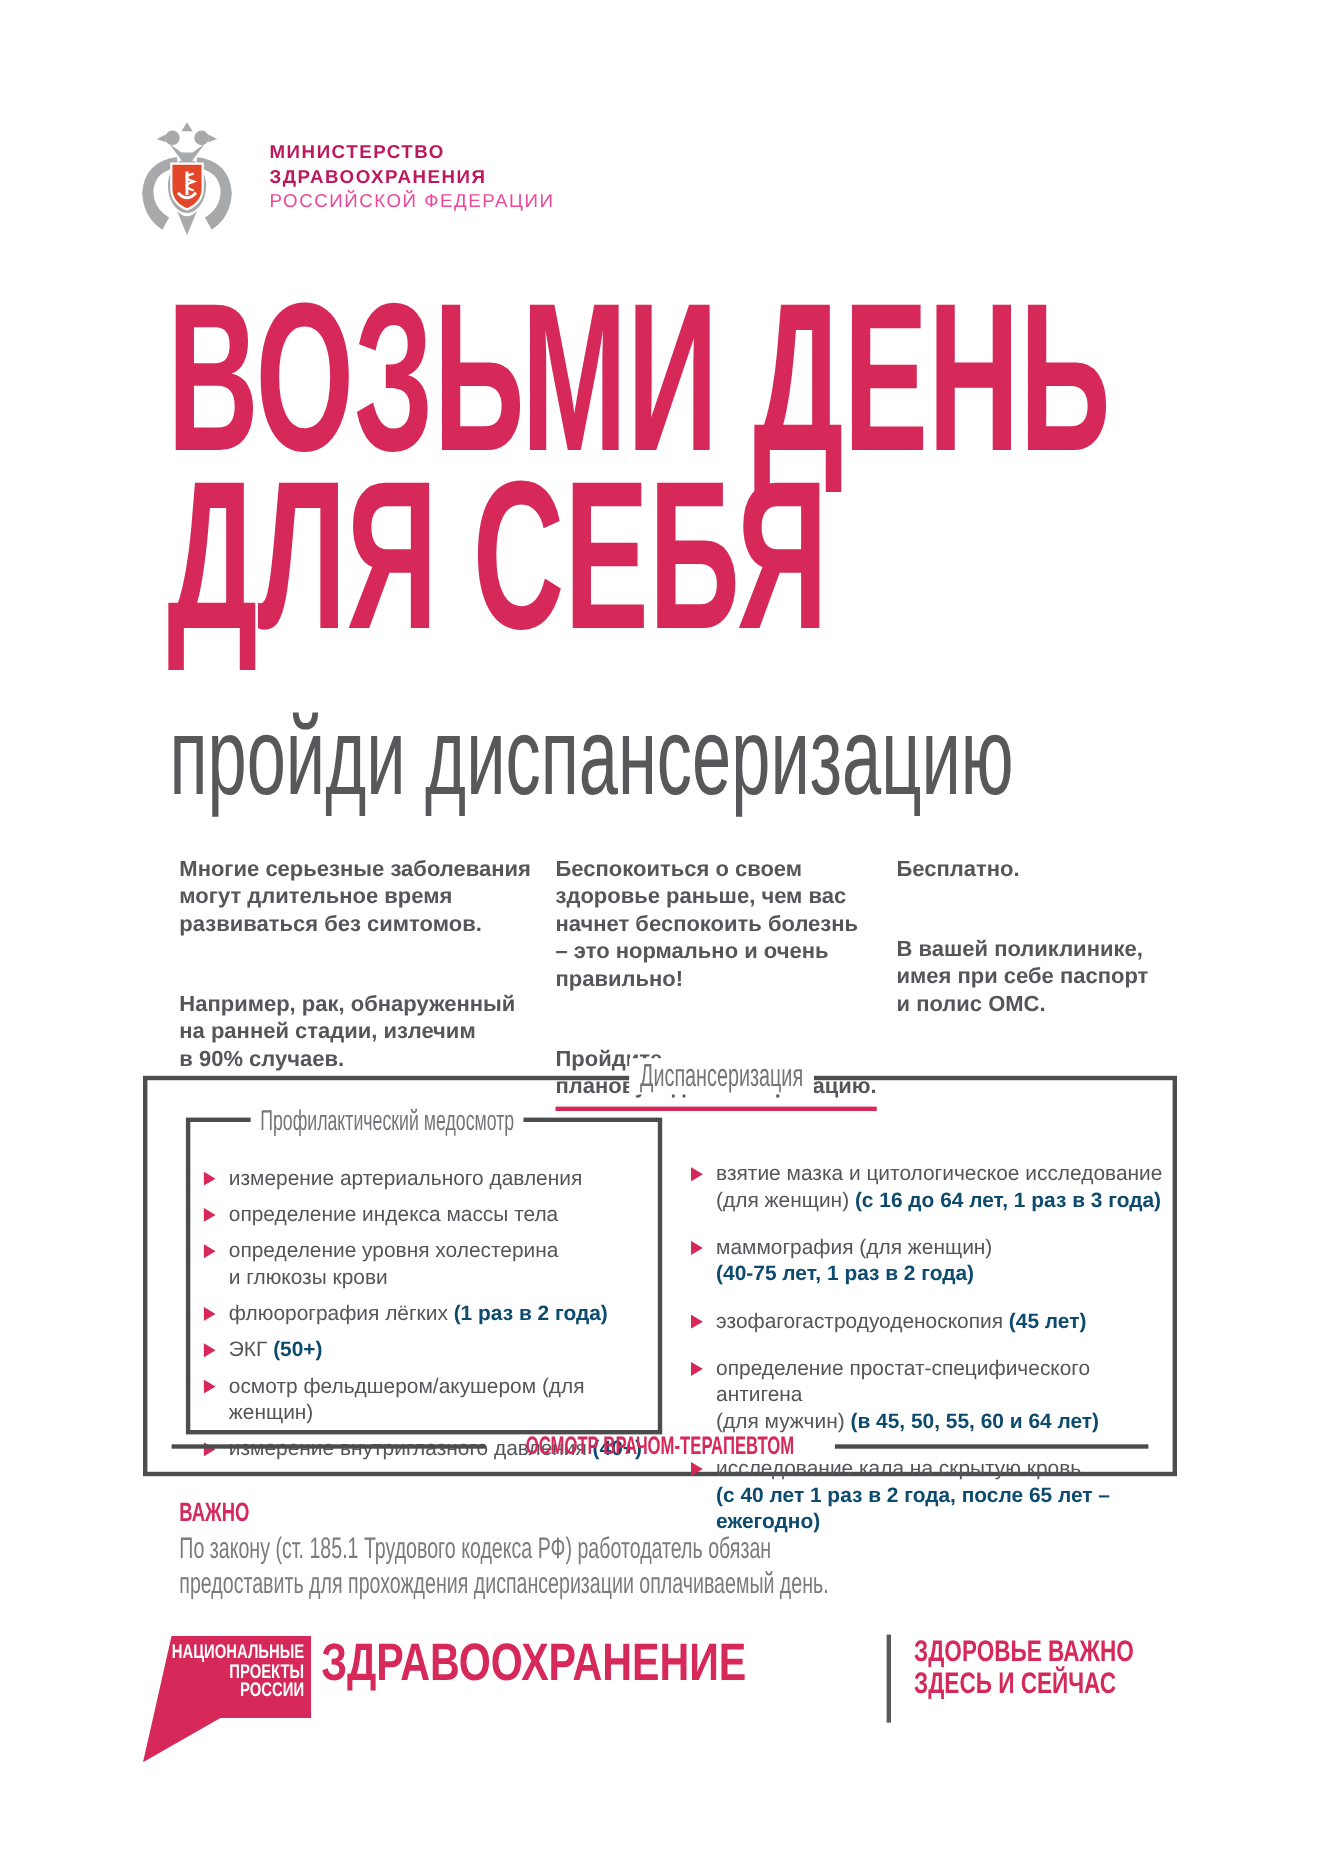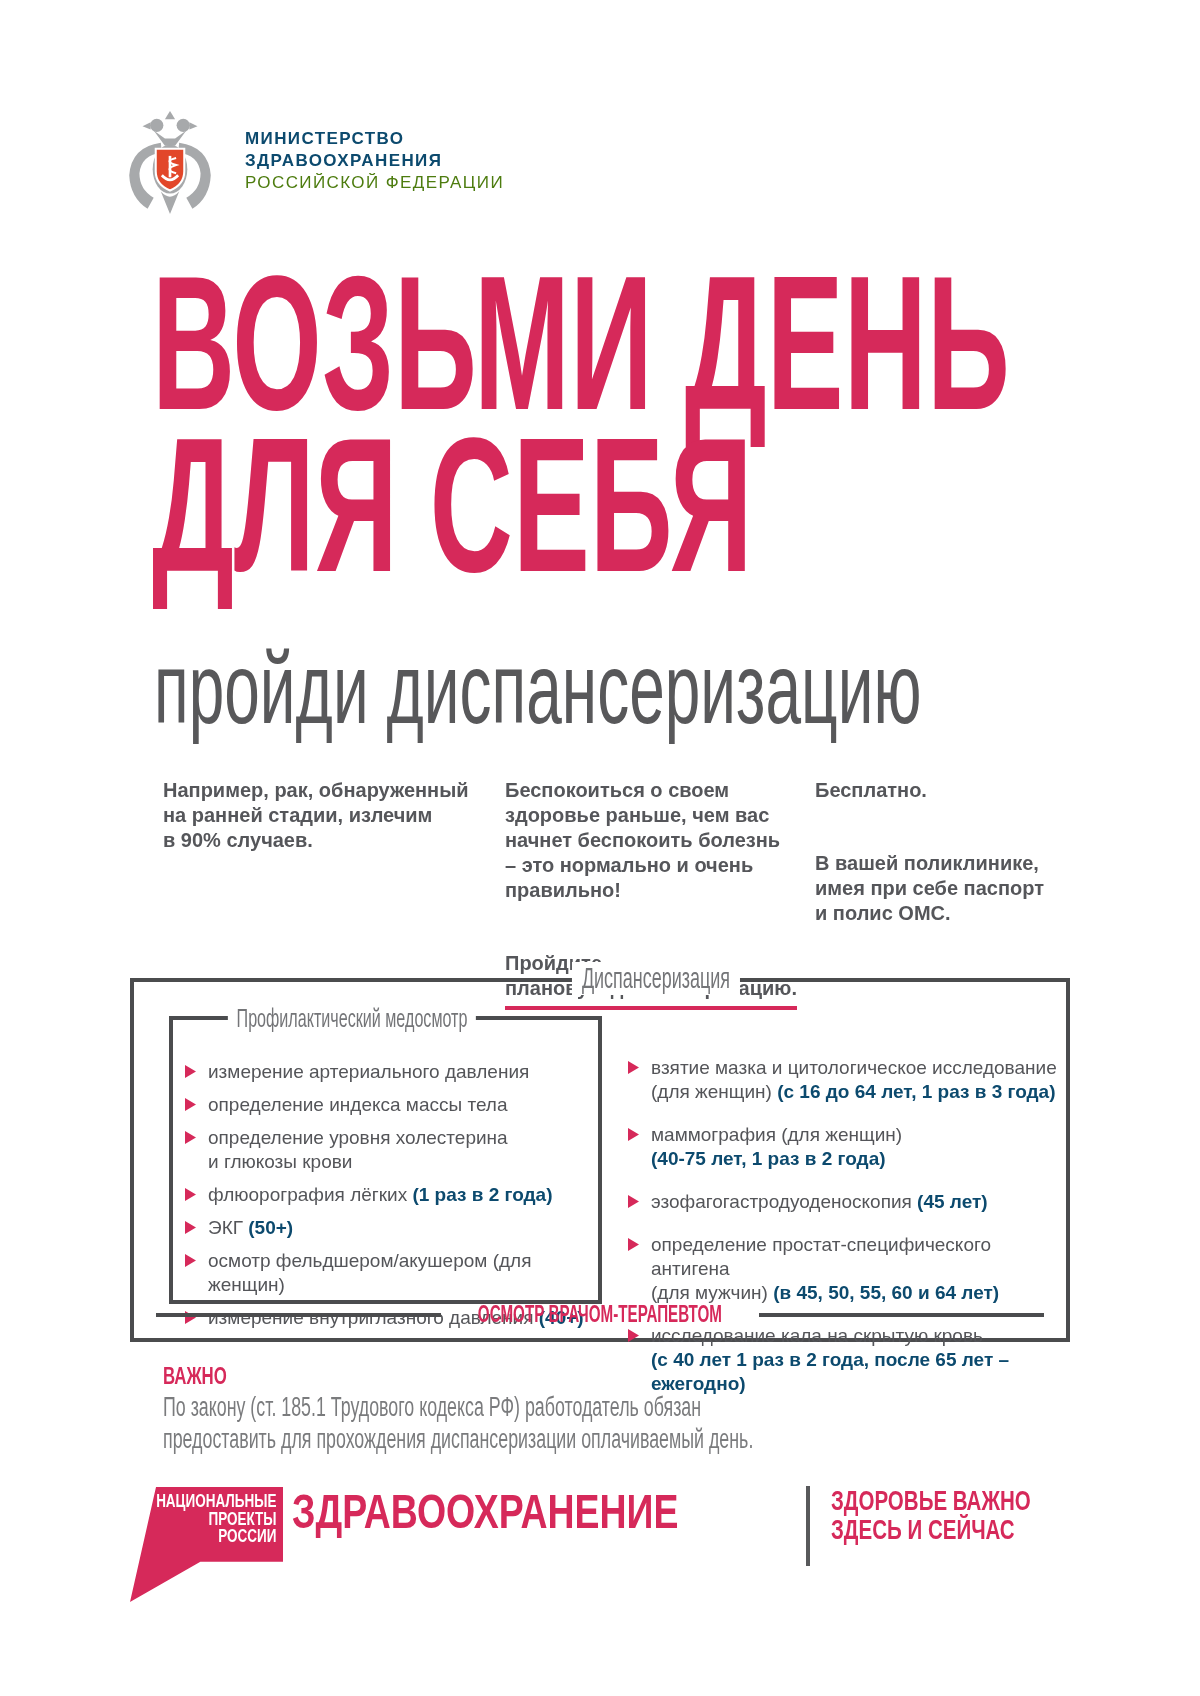--- a/index.html
+++ b/index.html
@@ -10,22 +10,22 @@
     --soft-gray:#7a7b7d;
   }
   *{margin:0;padding:0;box-sizing:border-box;}
   body{background:#e8e8e8;font-family:"Liberation Sans",sans-serif;}
   .page{position:relative;width:1200px;height:1696px;background:#ffffff;margin:0 auto;overflow:hidden;}
 
   
   .ministry{position:absolute;left:123px;top:108px;display:flex;align-items:flex-start;}
   .emblem{width:94px;height:108px;}
   .min-text{margin-left:28px;padding-top:20px;}
-  .min-l1,.min-l2{font-size:17px;font-weight:700;color:#0c4a6e;letter-spacing:1.4px;line-height:22px;}
-  .min-l3{font-size:17px;font-weight:400;color:#4d7c0f;letter-spacing:1.4px;line-height:22px;}
+  .min-l1,.min-l2{font-size:17px;font-weight:700;color:#be185d;letter-spacing:1.4px;line-height:22px;}
+  .min-l3{font-size:17px;font-weight:400;color:#ec4899;letter-spacing:1.4px;line-height:22px;}
 
   
   .big-title{position:absolute;left:152px;top:262px;color:var(--accent);
     font-weight:700;font-size:192px;line-height:162px;white-space:nowrap;
     transform:scaleX(.60);transform-origin:left top;letter-spacing:0;}
   .subtitle{position:absolute;left:154px;top:638px;color:#58585a;font-weight:400;
     font-size:100px;line-height:100px;white-space:nowrap;
     transform:scaleX(.64);transform-origin:left top;}
 
   
@@ -107,20 +107,23 @@
     </div>
   </div>
 
   <div class="big-title">
     <div>ВОЗЬМИ ДЕНЬ</div>
     <div>ДЛЯ СЕБЯ</div>
   </div>
   <div class="subtitle">пройди диспансеризацию</div>
 
   <div class="col col1">
+    <p>Многие серьезные заболевания
+могут длительное время
+развиваться без симтомов.</p>
     <p>Например, рак, обнаруженный
 на ранней стадии, излечим
 в 90% случаев.</p>
   </div>
   <div class="col col2">
     <p>Беспокоиться о своем
 здоровье раньше, чем вас
 начнет беспокоить болезнь
 – это нормально и очень
 правильно!</p>

